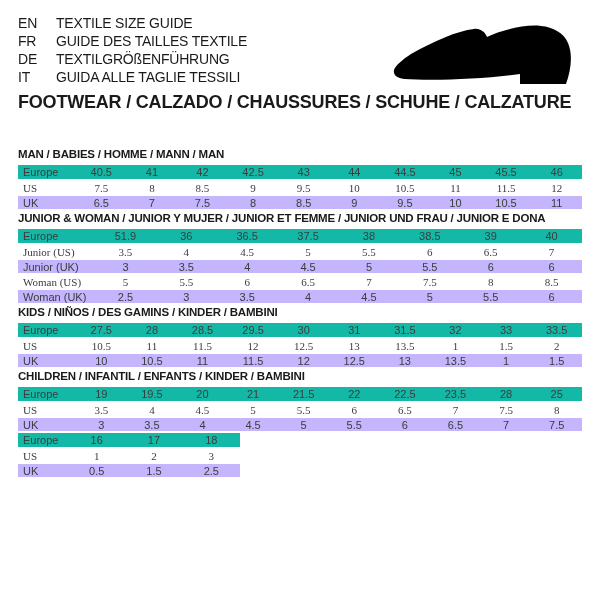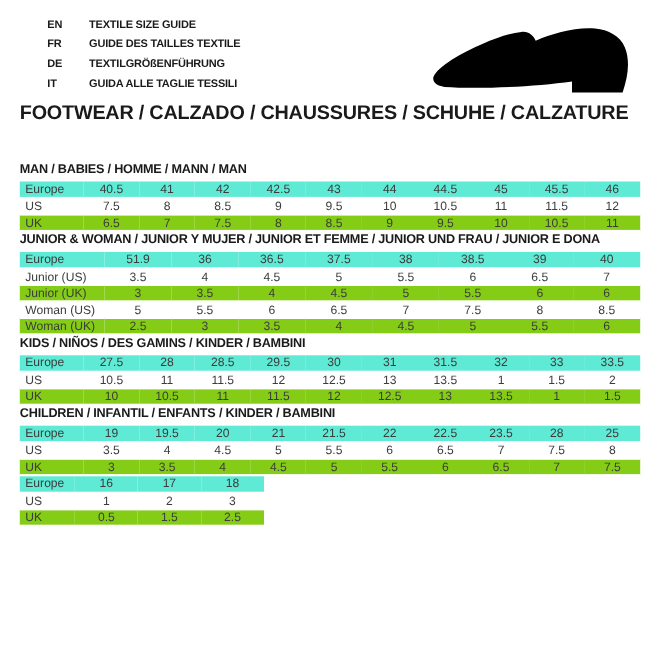--- a/index.html
+++ b/index.html
@@ -13,25 +13,24 @@
   }
   .page {
     position: relative;
     width: 600px; height: 600px;
     padding: 14px 18px 0 18px;
   }
   
   .lang-row {
     display: flex;
     line-height: 18px;
-    font-size: 10px;
-    font-weight: bold;
+    font-size: 14px;
+    font-weight: normal;
     color: #1a1a1a;
     letter-spacing: -0.2px;
-    margin-left: 25px;
   }
   .lang-code { width: 38px; flex: 0 0 38px; }
   .category-line {
     margin-top: 9px;
     font-size: 18px;
     font-weight: bold;
     color: #1a1a1a;
     letter-spacing: -0.2px;
     line-height: 14px;
   }
@@ -65,23 +64,23 @@
     padding: 0;
     border-bottom: 2px solid #ffffff;
     text-align: center;
     color: #3c3c3c;
     white-space: nowrap;
   }
   table.size-grid td.label {
     text-align: left;
     padding-left: 5px;
   }
-  tr.europe td { background: #5eead4; }
-  tr.alt td    { background: #84cc16; }
-  tr.plain td  { background: #ffffff; }
+  tr.europe td { background: #14b8a6; }
+  tr.alt td    { background: #c4b5fd; }
+  tr.plain td  { background: #ffffff; font-family: Liberation Serif, serif; }
 </style>
 </head>
 <body>
 
 <div class="page">
 
   <div class="header">
     <div class="langs">
       <div class="lang-row">
         <span class="lang-code">EN</span>

